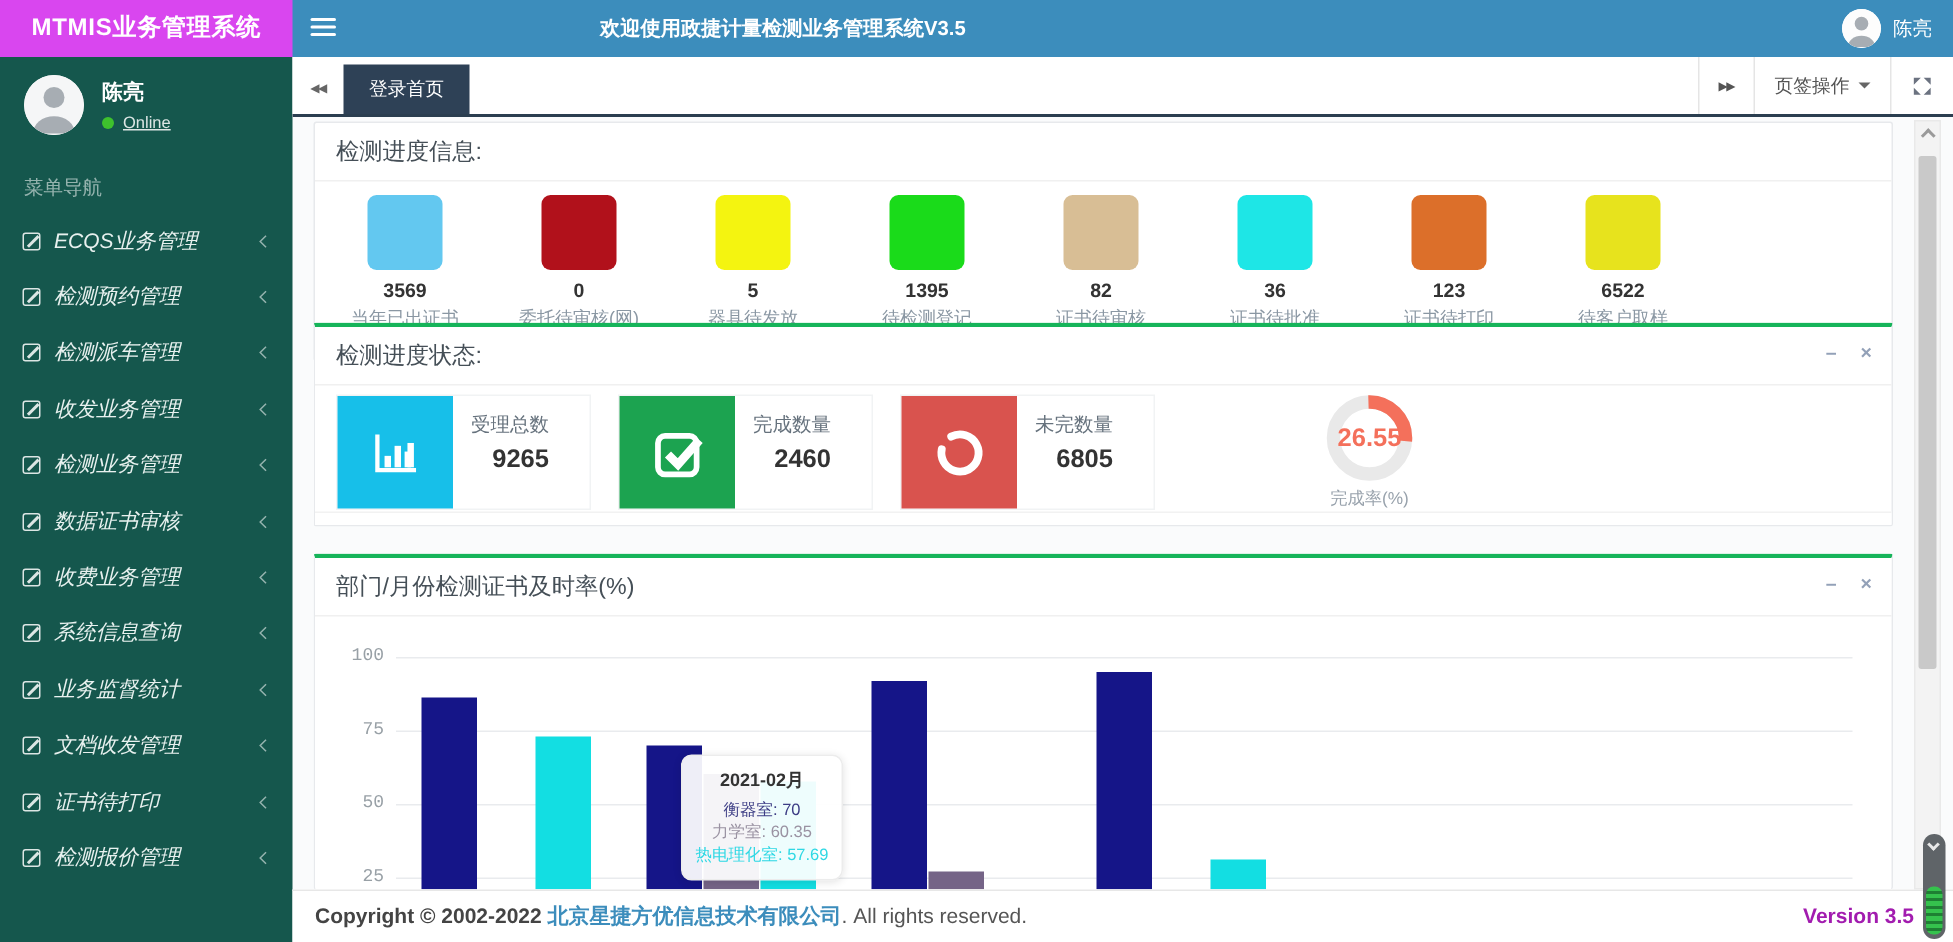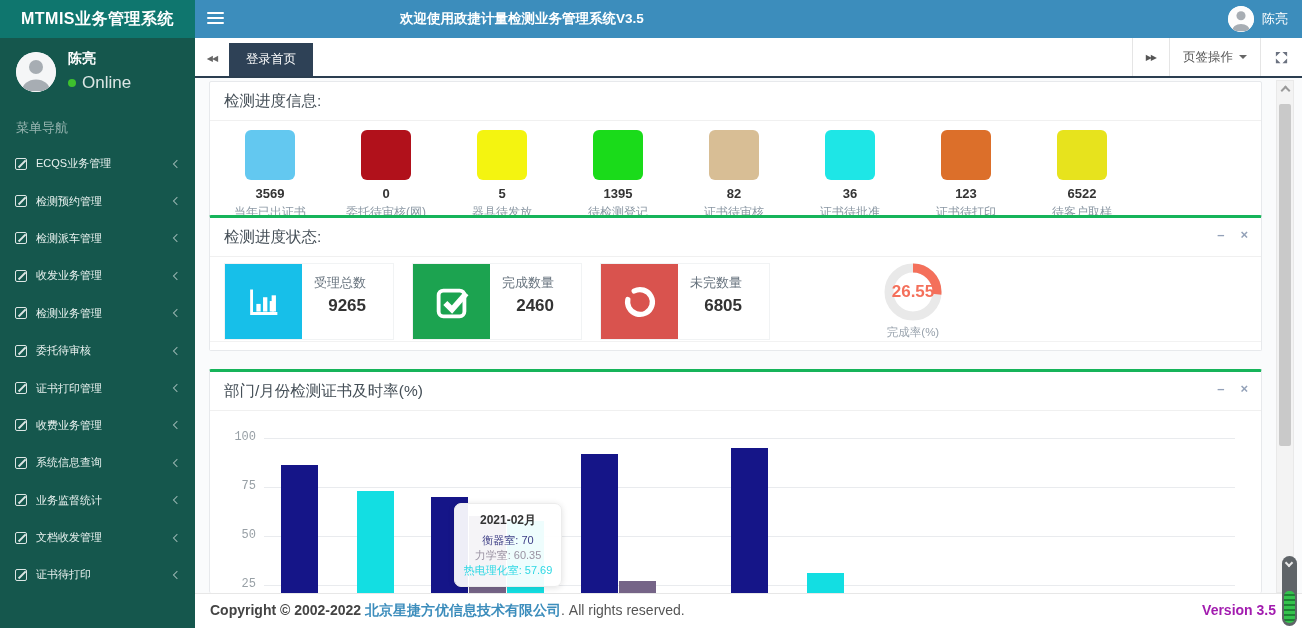--- a/index.html
+++ b/index.html
@@ -1,37 +1,37 @@
 <!DOCTYPE html>
 <html><head>
 <meta charset="utf-8">
 <style>
   * { margin:0; padding:0; box-sizing:border-box; }
   html,body { width:1302px; height:628px; overflow:hidden; }
   body { font-family:"Liberation Sans","DejaVu Sans",sans-serif; background:#fff; position:relative; font-size:13px; color:#333; }
 
   
   .header { position:absolute; left:0; top:0; width:1302px; height:38px; background:#3c8dbc; z-index:30; }
-  .logo { position:absolute; left:0; top:0; width:195px; height:38px; background:#0f766e; color:#fff; font-size:16px; font-weight:bold; text-align:center; line-height:38px; letter-spacing:.5px; }
+  .logo { position:absolute; left:0; top:0; width:195px; height:38px; background:#d946ef; color:#fff; font-size:16px; font-weight:bold; text-align:center; line-height:38px; letter-spacing:.5px; }
   .hamburger { position:absolute; left:207px; top:12px; width:17px; height:13px; cursor:pointer; }
   .hamburger span { display:block; height:2px; background:#fff; margin-bottom:3px; border-radius:1px; }
   .header-title { position:absolute; left:400px; top:0; height:38px; line-height:38px; color:#fff; font-weight:bold; font-size:13.5px; }
   .header-user { position:absolute; right:14px; top:0; height:38px; display:flex; align-items:center; gap:8px; color:#fff; font-size:13px; cursor:pointer; }
   .avatar { width:26px; height:26px; border-radius:50%; overflow:hidden; background:#fff; flex:0 0 auto; }
   .avatar svg { display:block; width:100%; height:100%; }
 
   
   .sidebar { position:absolute; left:0; top:38px; width:195px; height:590px; background:#15574d; z-index:20; }
   .user-panel { display:flex; align-items:center; gap:12px; padding:12px 14px 14px 16px; }
   .user-avatar { width:40px; height:40px; border-radius:50%; overflow:hidden; background:#f5f6f7; }
   .user-name { color:#fff; font-size:14px; font-weight:bold; margin-bottom:5px; }
-  .user-status { color:rgba(255,255,255,.85); font-size:17px; display:flex; align-items:center; gap:6px; }
+  .user-status { color:rgba(255,255,255,.85); font-size:11px; display:flex; align-items:center; gap:6px;text-decoration:underline; }
   .status-dot { width:8px; height:8px; border-radius:50%; background:#3ec12d; display:inline-block; }
   .nav-header { color:rgba(255,255,255,.55); font-size:13px; padding:12px 16px 8px 16px; }
-  .nav-item { height:37.4px; display:flex; align-items:center; gap:9px; padding:0 15px; color:#e8f1ef; font-size:11px; cursor:pointer; }
+  .nav-item { height:37.4px; display:flex; align-items:center; gap:9px; padding:0 15px; color:#e8f1ef; font-size:14px; cursor:pointer;font-style:italic; }
   .edit-icon { width:12px; height:12px; border:1px solid rgba(255,255,255,.85); border-radius:2px; position:relative; display:inline-block; flex:0 0 auto; }
   .edit-icon::after { content:""; position:absolute; left:1px; top:4px; width:10px; height:1.6px; background:rgba(255,255,255,.85); transform:rotate(-45deg); }
   .chev-left { width:6px; height:6px; border-left:1.6px solid rgba(255,255,255,.55); border-bottom:1.6px solid rgba(255,255,255,.55); transform:rotate(45deg); margin-left:auto; display:inline-block; }
 
   
   .tabbar { position:absolute; left:195px; top:38px; width:1107px; height:40px; background:#fff; border-bottom:2px solid #2b3e50; z-index:25; }
   .tab-collapse { position:absolute; left:0; top:0; width:34px; height:38px; text-align:center; line-height:38px; color:#666; cursor:pointer; }
   .dbl-arrow { font-family:"DejaVu Sans",sans-serif; font-size:8px; letter-spacing:-1px; }
   .tab-active { position:absolute; left:34px; top:5px; height:33px; line-height:33px; padding:0 17px; background:#2e4156; color:#fff; font-size:12.5px; cursor:pointer; }
   .tab-right { position:absolute; right:0; top:0; height:38px; display:flex; align-items:stretch; }
@@ -153,26 +153,21 @@
       <span>收发业务管理</span>
       <span class="chev-left"></span>
     </div>
   <div class="nav-item">
       <span class="edit-icon"></span>
       <span>检测业务管理</span>
       <span class="chev-left"></span>
     </div>
   <div class="nav-item">
       <span class="edit-icon"></span>
-      <span>委托待审核</span>
-      <span class="chev-left"></span>
-    </div>
-  <div class="nav-item">
-      <span class="edit-icon"></span>
-      <span>证书打印管理</span>
+      <span>数据证书审核</span>
       <span class="chev-left"></span>
     </div>
   <div class="nav-item">
       <span class="edit-icon"></span>
       <span>收费业务管理</span>
       <span class="chev-left"></span>
     </div>
   <div class="nav-item">
       <span class="edit-icon"></span>
       <span>系统信息查询</span>
@@ -184,20 +179,25 @@
       <span class="chev-left"></span>
     </div>
   <div class="nav-item">
       <span class="edit-icon"></span>
       <span>文档收发管理</span>
       <span class="chev-left"></span>
     </div>
   <div class="nav-item">
       <span class="edit-icon"></span>
       <span>证书待打印</span>
+      <span class="chev-left"></span>
+    </div>
+  <div class="nav-item">
+      <span class="edit-icon"></span>
+      <span>检测报价管理</span>
       <span class="chev-left"></span>
     </div>
 </div>
 
 <div class="tabbar">
   <div class="tab-collapse"><span class="dbl-arrow">◀◀</span></div>
   <div class="tab-active">登录首页</div>
   <div class="tab-right">
     <div class="tab-btn">
         <span class="dbl-arrow">▶▶</span>

